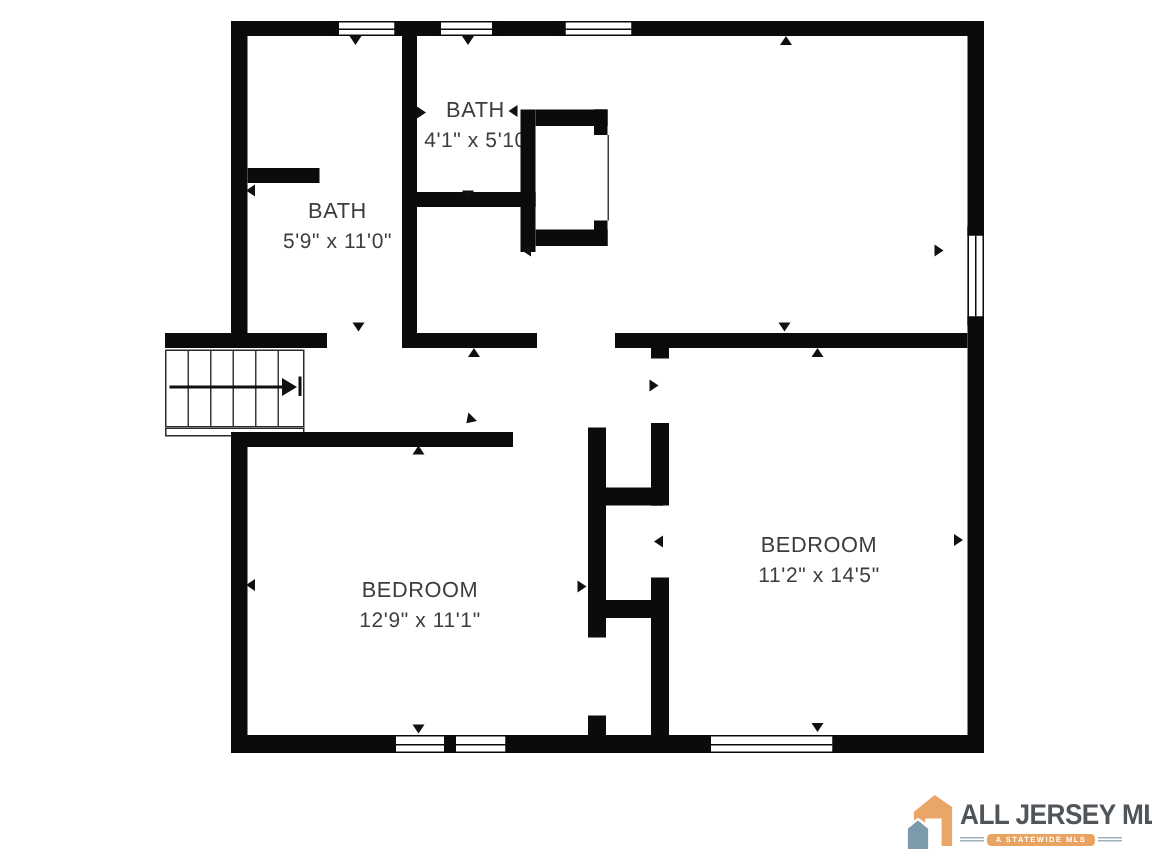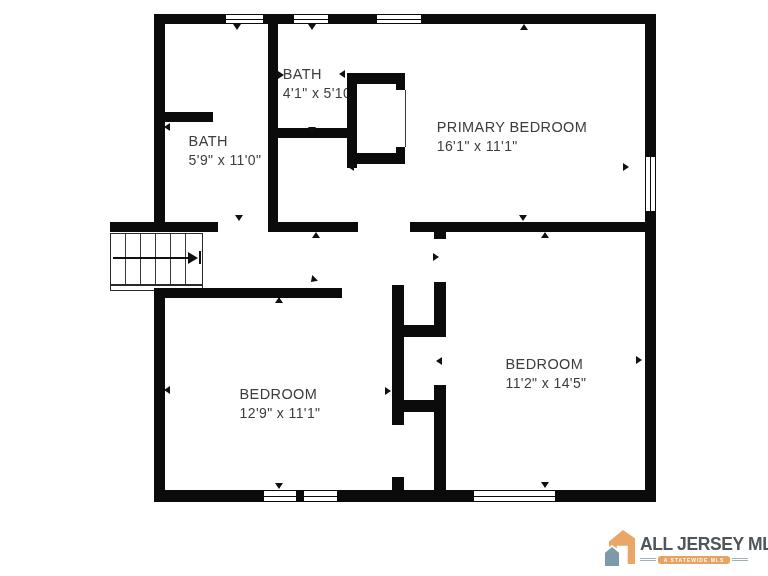--- a/index.html
+++ b/index.html
@@ -3,21 +3,21 @@
 <meta charset="utf-8">
 <style>
   html,body{margin:0;padding:0;background:#fff;}
   #canvas{position:relative;width:768px;height:576px;background:#ffffff;overflow:hidden;
           font-family:"Liberation Sans", sans-serif;}
   .wall{position:absolute;background:#0b0b0b;z-index:5;}
   .cap{position:absolute;background:#0b0b0b;z-index:7;}
   .win{position:absolute;background:#fff;border:1px solid #0b0b0b;box-sizing:border-box;z-index:6;}
   .win.h::after{content:"";position:absolute;left:0;right:0;top:50%;height:1px;margin-top:-0.5px;background:#0b0b0b;}
   .win.v::after{content:"";position:absolute;top:0;bottom:0;left:50%;width:1px;margin-left:-0.5px;background:#0b0b0b;}
-  .label{position:absolute;transform:translate(-50%,-50%);color:#3d3d3d;
+  .label{position:absolute;transform:translate(-50%,-50%);text-align:center;color:#3d3d3d;
          white-space:nowrap;z-index:3;line-height:19px;letter-spacing:0.4px;}
   .rname{font-size:14.5px;}
   .rdims{font-size:14px;}
   .tri{position:absolute;width:0;height:0;z-index:8;}
   .tu{border-left:4px solid transparent;border-right:4px solid transparent;border-bottom:6px solid #101010;}
   .td{border-left:4px solid transparent;border-right:4px solid transparent;border-top:6px solid #101010;}
   .tl{border-top:4px solid transparent;border-bottom:4px solid transparent;border-right:6px solid #101010;}
   .tr{border-top:4px solid transparent;border-bottom:4px solid transparent;border-left:6px solid #101010;}
   .thin{position:absolute;background:#3a3a3a;z-index:4;}
   .stairbox{position:absolute;border:1px solid #2a2a2a;background:#fff;box-sizing:border-box;z-index:4;}
@@ -133,24 +133,20 @@
   <div class="tri tr" style="left:623px;top:163px"></div>
 
   <div class="label" style="left:317px;top:84px">
     <div class="rname">BATH</div>
     <div class="rdims">4'1" x 5'10</div>
   </div>
   <div class="label" style="left:225px;top:151px">
     <div class="rname">BATH</div>
     <div class="rdims">5'9" x 11'0"</div>
   </div>
-  <div class="label" style="left:512px;top:137px">
-    <div class="rname">PRIMARY BEDROOM</div>
-    <div class="rdims">16'1" x 11'1"</div>
-  </div>
   <div class="label" style="left:280px;top:404px">
     <div class="rname">BEDROOM</div>
     <div class="rdims">12'9" x 11'1"</div>
   </div>
   <div class="label" style="left:546px;top:374px">
     <div class="rname">BEDROOM</div>
     <div class="rdims">11'2" x 14'5"</div>
   </div>
 
   <div id="logo">

